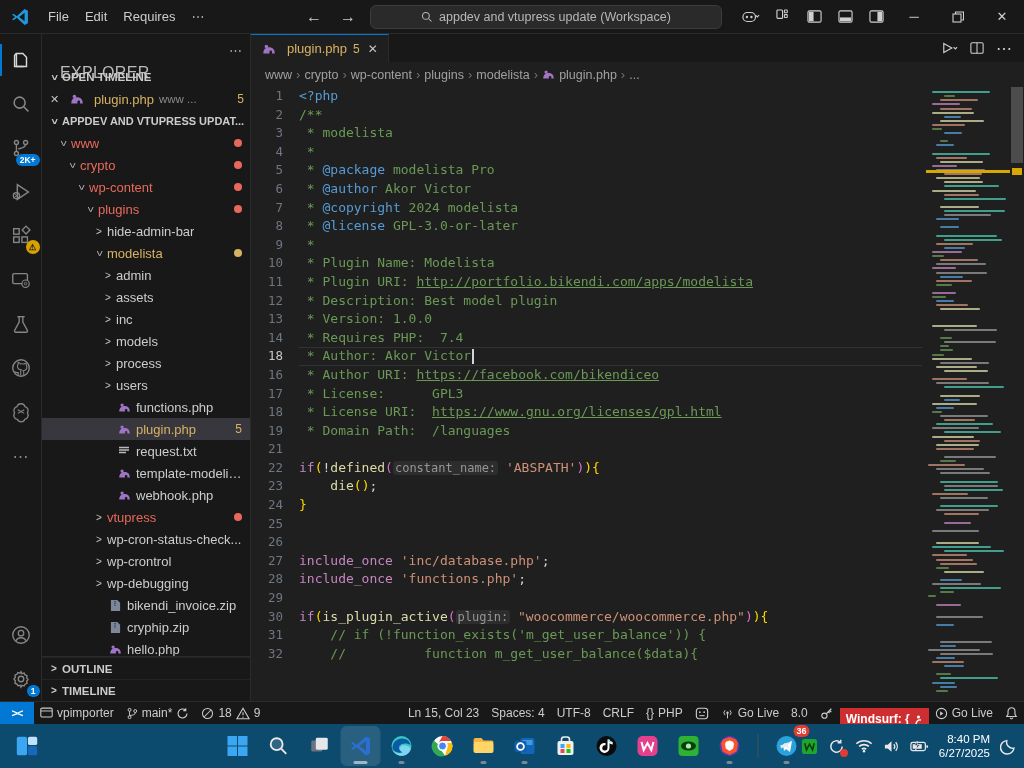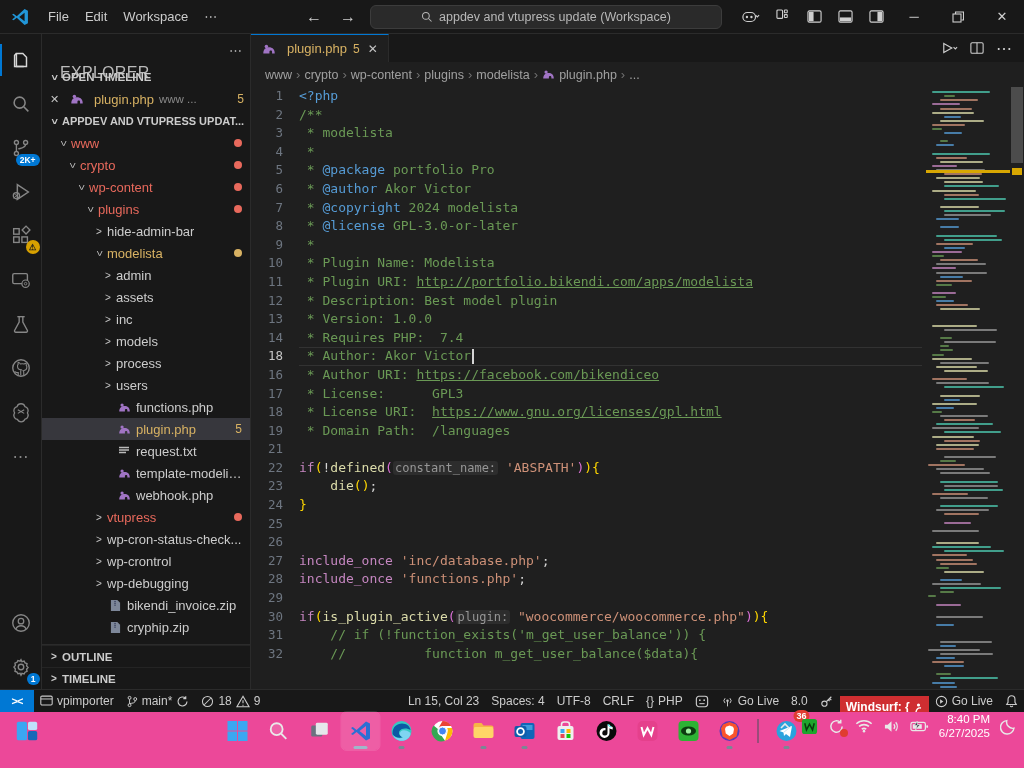--- a/index.html
+++ b/index.html
@@ -107,21 +107,21 @@
   .statusbar { height:23px; background:#181818; border-top:1px solid #2b2b2b; display:flex;
     align-items:center; font-size:12px; color:#cccccc; flex:none; }
   .st-item { display:flex; align-items:center; gap:4px; padding:0 6px; height:100%; white-space:nowrap; }
   .st-remote { background:#0078d4; color:#fff; width:34px; justify-content:center; font-weight:bold;
     font-size:11px; letter-spacing:-1px; }
   .st-right { margin-left:auto; display:flex; height:100%; align-items:center; }
   .st-windsurf { background:#cf2e31; color:#fff; font-weight:bold;margin-top:12px; }
   .st-icon { display:flex; align-items:center; }
 
   
-  .taskbar { height:56px; background:#ec4899; display:flex; position:relative; flex:none; }
+  .taskbar { height:44px; background:#0c4a6e; display:flex; align-items:center; position:relative; flex:none; }
   .tk-widgets { position:absolute; left:8px; }
   .tk-center { position:absolute; left:50%; transform:translateX(-50%); display:flex; align-items:center; gap:3px; }
   .tk-btn { width:38px; height:38px; border-radius:5px; display:flex; align-items:center; justify-content:center;
     position:relative; }
   .tk-btn.active { background:rgba(255,255,255,.12); outline:1px solid rgba(255,255,255,.12); }
   .tk-btn.active::after { content:""; position:absolute; bottom:1px; left:50%; transform:translateX(-50%);
     width:14px; height:3px; border-radius:2px; background:#9fb6c9; }
   .tk-btn.open::after { content:""; position:absolute; bottom:1px; left:50%; transform:translateX(-50%);
     width:6px; height:3px; border-radius:2px; background:#7a8794; }
   .tk-sep { width:1px; height:24px; background:#46505c; margin:0 6px; }
@@ -140,21 +140,21 @@
 <div class="app">
 
   <div class="titlebar">
     <div class="tb-left">
       <svg class="vscode-logo" viewBox="0 0 24 24">
         <path fill="#2196d8" d="M17.5 2.5 8.1 11 4.3 8.1 2.5 9l3.6 3-3.6 3 1.8.9L8.1 13l9.4 8.5 4-1.9v-15zM17.5 7v10L11 12z"></path>
       </svg>
       <div class="menus" style="display: flex;">
           <span class="menu-item">File</span>
           <span class="menu-item">Edit</span>
-          <span class="menu-item">Workspace</span>
+          <span class="menu-item">Requires</span>
           <span class="menu-item">⋯</span>
         </div>
     </div>
     <div class="tb-center">
       <span class="nav-arrow">←</span>
       <span class="nav-arrow">→</span>
       <div class="searchbox">
         <svg width="12" height="12" viewBox="0 0 16 16">
             <circle cx="6.5" cy="6.5" r="4.5" fill="none" stroke="#b8b8b8" stroke-width="1.4"></circle>
             <path d="M10 10l4 4" stroke="#b8b8b8" stroke-width="1.4"></path>
@@ -570,21 +570,21 @@
           <span class="bc-item">
             <span>...</span>
           </span>
         </div>
       <div class="code-area">
         <div class="code-scroll">
             <div class="code-line"><span class="gutter">1</span><span class="line-content"><span class="tok-tag">&lt;?php</span></span></div>
             <div class="code-line"><span class="gutter">2</span><span class="line-content"><span class="tok-cm">/**</span></span></div>
             <div class="code-line"><span class="gutter">3</span><span class="line-content"><span class="tok-cm"> * modelista</span></span></div>
             <div class="code-line"><span class="gutter">4</span><span class="line-content"><span class="tok-cm"> *</span></span></div>
-            <div class="code-line"><span class="gutter">5</span><span class="line-content"><span class="tok-cm"> * </span><span class="tok-doc">@package</span><span class="tok-cm"> portfolio Pro</span></span></div>
+            <div class="code-line"><span class="gutter">5</span><span class="line-content"><span class="tok-cm"> * </span><span class="tok-doc">@package</span><span class="tok-cm"> modelista Pro</span></span></div>
             <div class="code-line"><span class="gutter">6</span><span class="line-content"><span class="tok-cm"> * </span><span class="tok-doc">@author</span><span class="tok-cm"> Akor Victor</span></span></div>
             <div class="code-line"><span class="gutter">7</span><span class="line-content"><span class="tok-cm"> * </span><span class="tok-doc">@copyright</span><span class="tok-cm"> 2024 modelista</span></span></div>
             <div class="code-line"><span class="gutter">8</span><span class="line-content"><span class="tok-cm"> * </span><span class="tok-doc">@license</span><span class="tok-cm"> GPL-3.0-or-later</span></span></div>
             <div class="code-line"><span class="gutter">9</span><span class="line-content"><span class="tok-cm"> *</span></span></div>
             <div class="code-line"><span class="gutter">10</span><span class="line-content"><span class="tok-cm"> * Plugin Name: Modelista</span></span></div>
             <div class="code-line"><span class="gutter">11</span><span class="line-content"><span class="tok-cm"> * Plugin URI: </span><span class="tok-lnk">http://portfolio.bikendi.com/apps/modelista</span></span></div>
             <div class="code-line"><span class="gutter">12</span><span class="line-content"><span class="tok-cm"> * Description: Best model plugin</span></span></div>
             <div class="code-line"><span class="gutter">13</span><span class="line-content"><span class="tok-cm"> * Version: 1.0.0</span></span></div>
             <div class="code-line"><span class="gutter">14</span><span class="line-content"><span class="tok-cm"> * Requires PHP:  7.4</span></span></div>
             <div class="code-line active"><span class="gutter">18</span><span class="line-content"><span class="tok-cm"> * Author: Akor Victor</span><span class="caret"></span></span></div>

